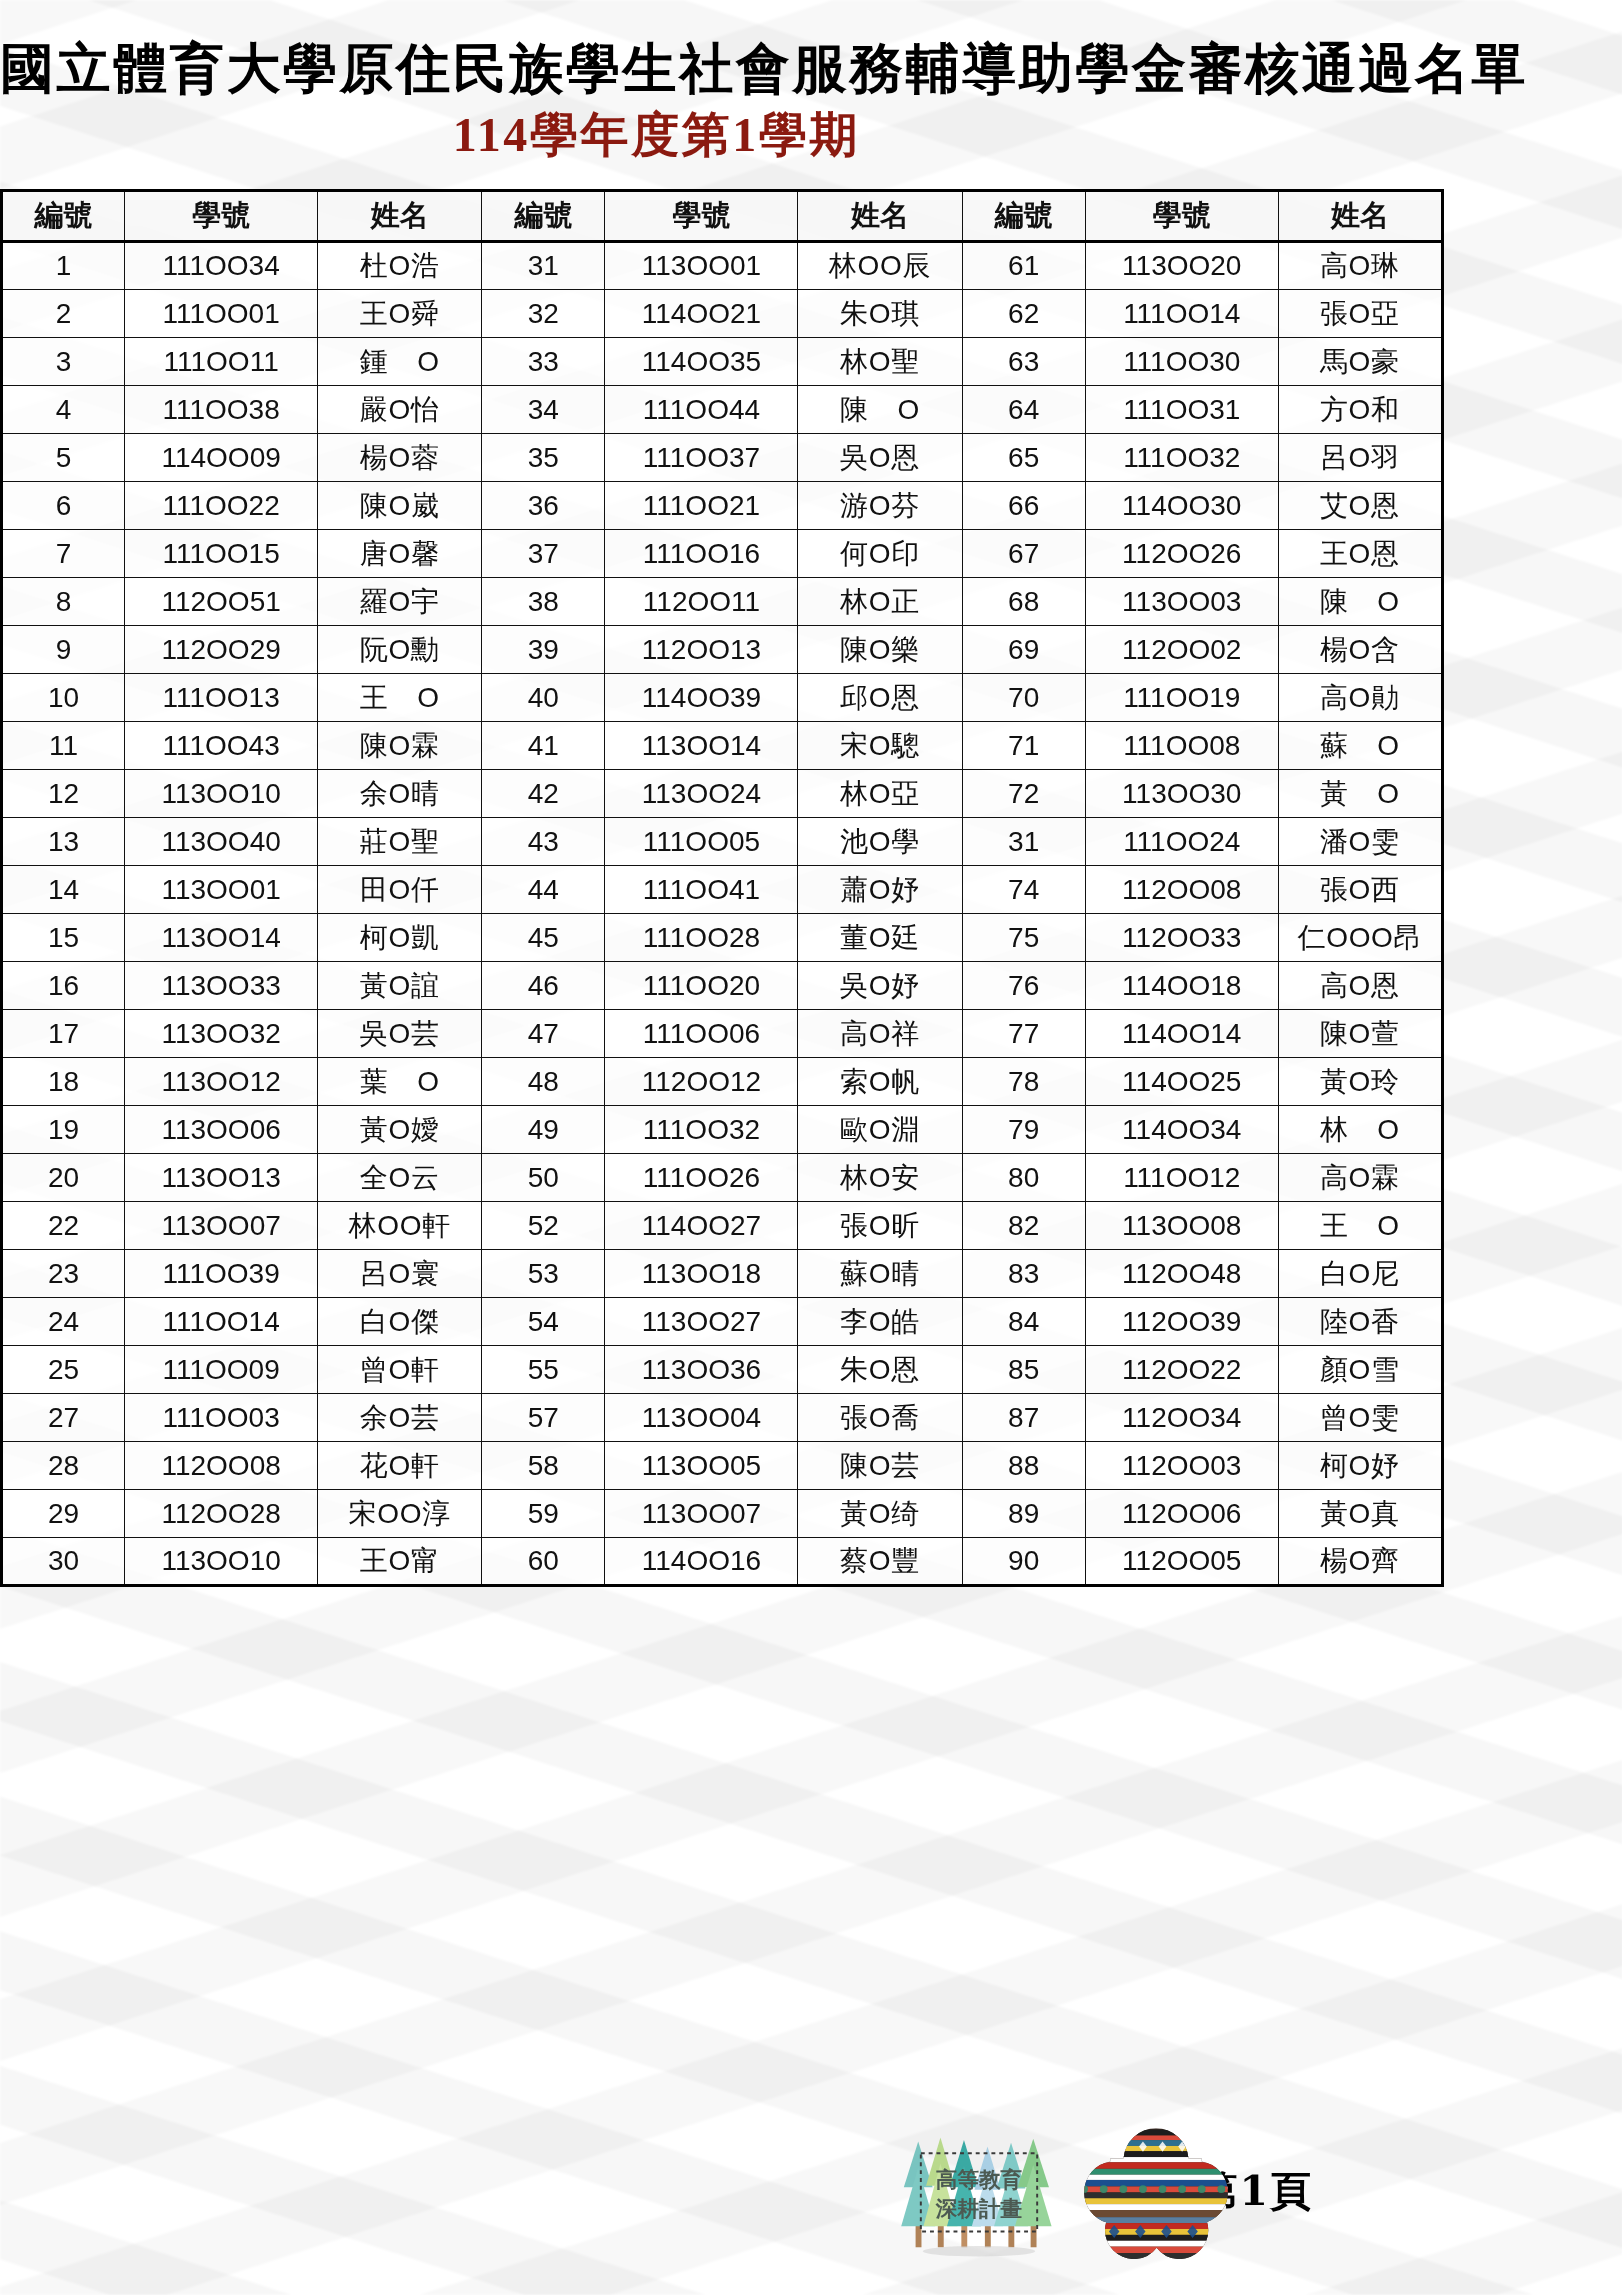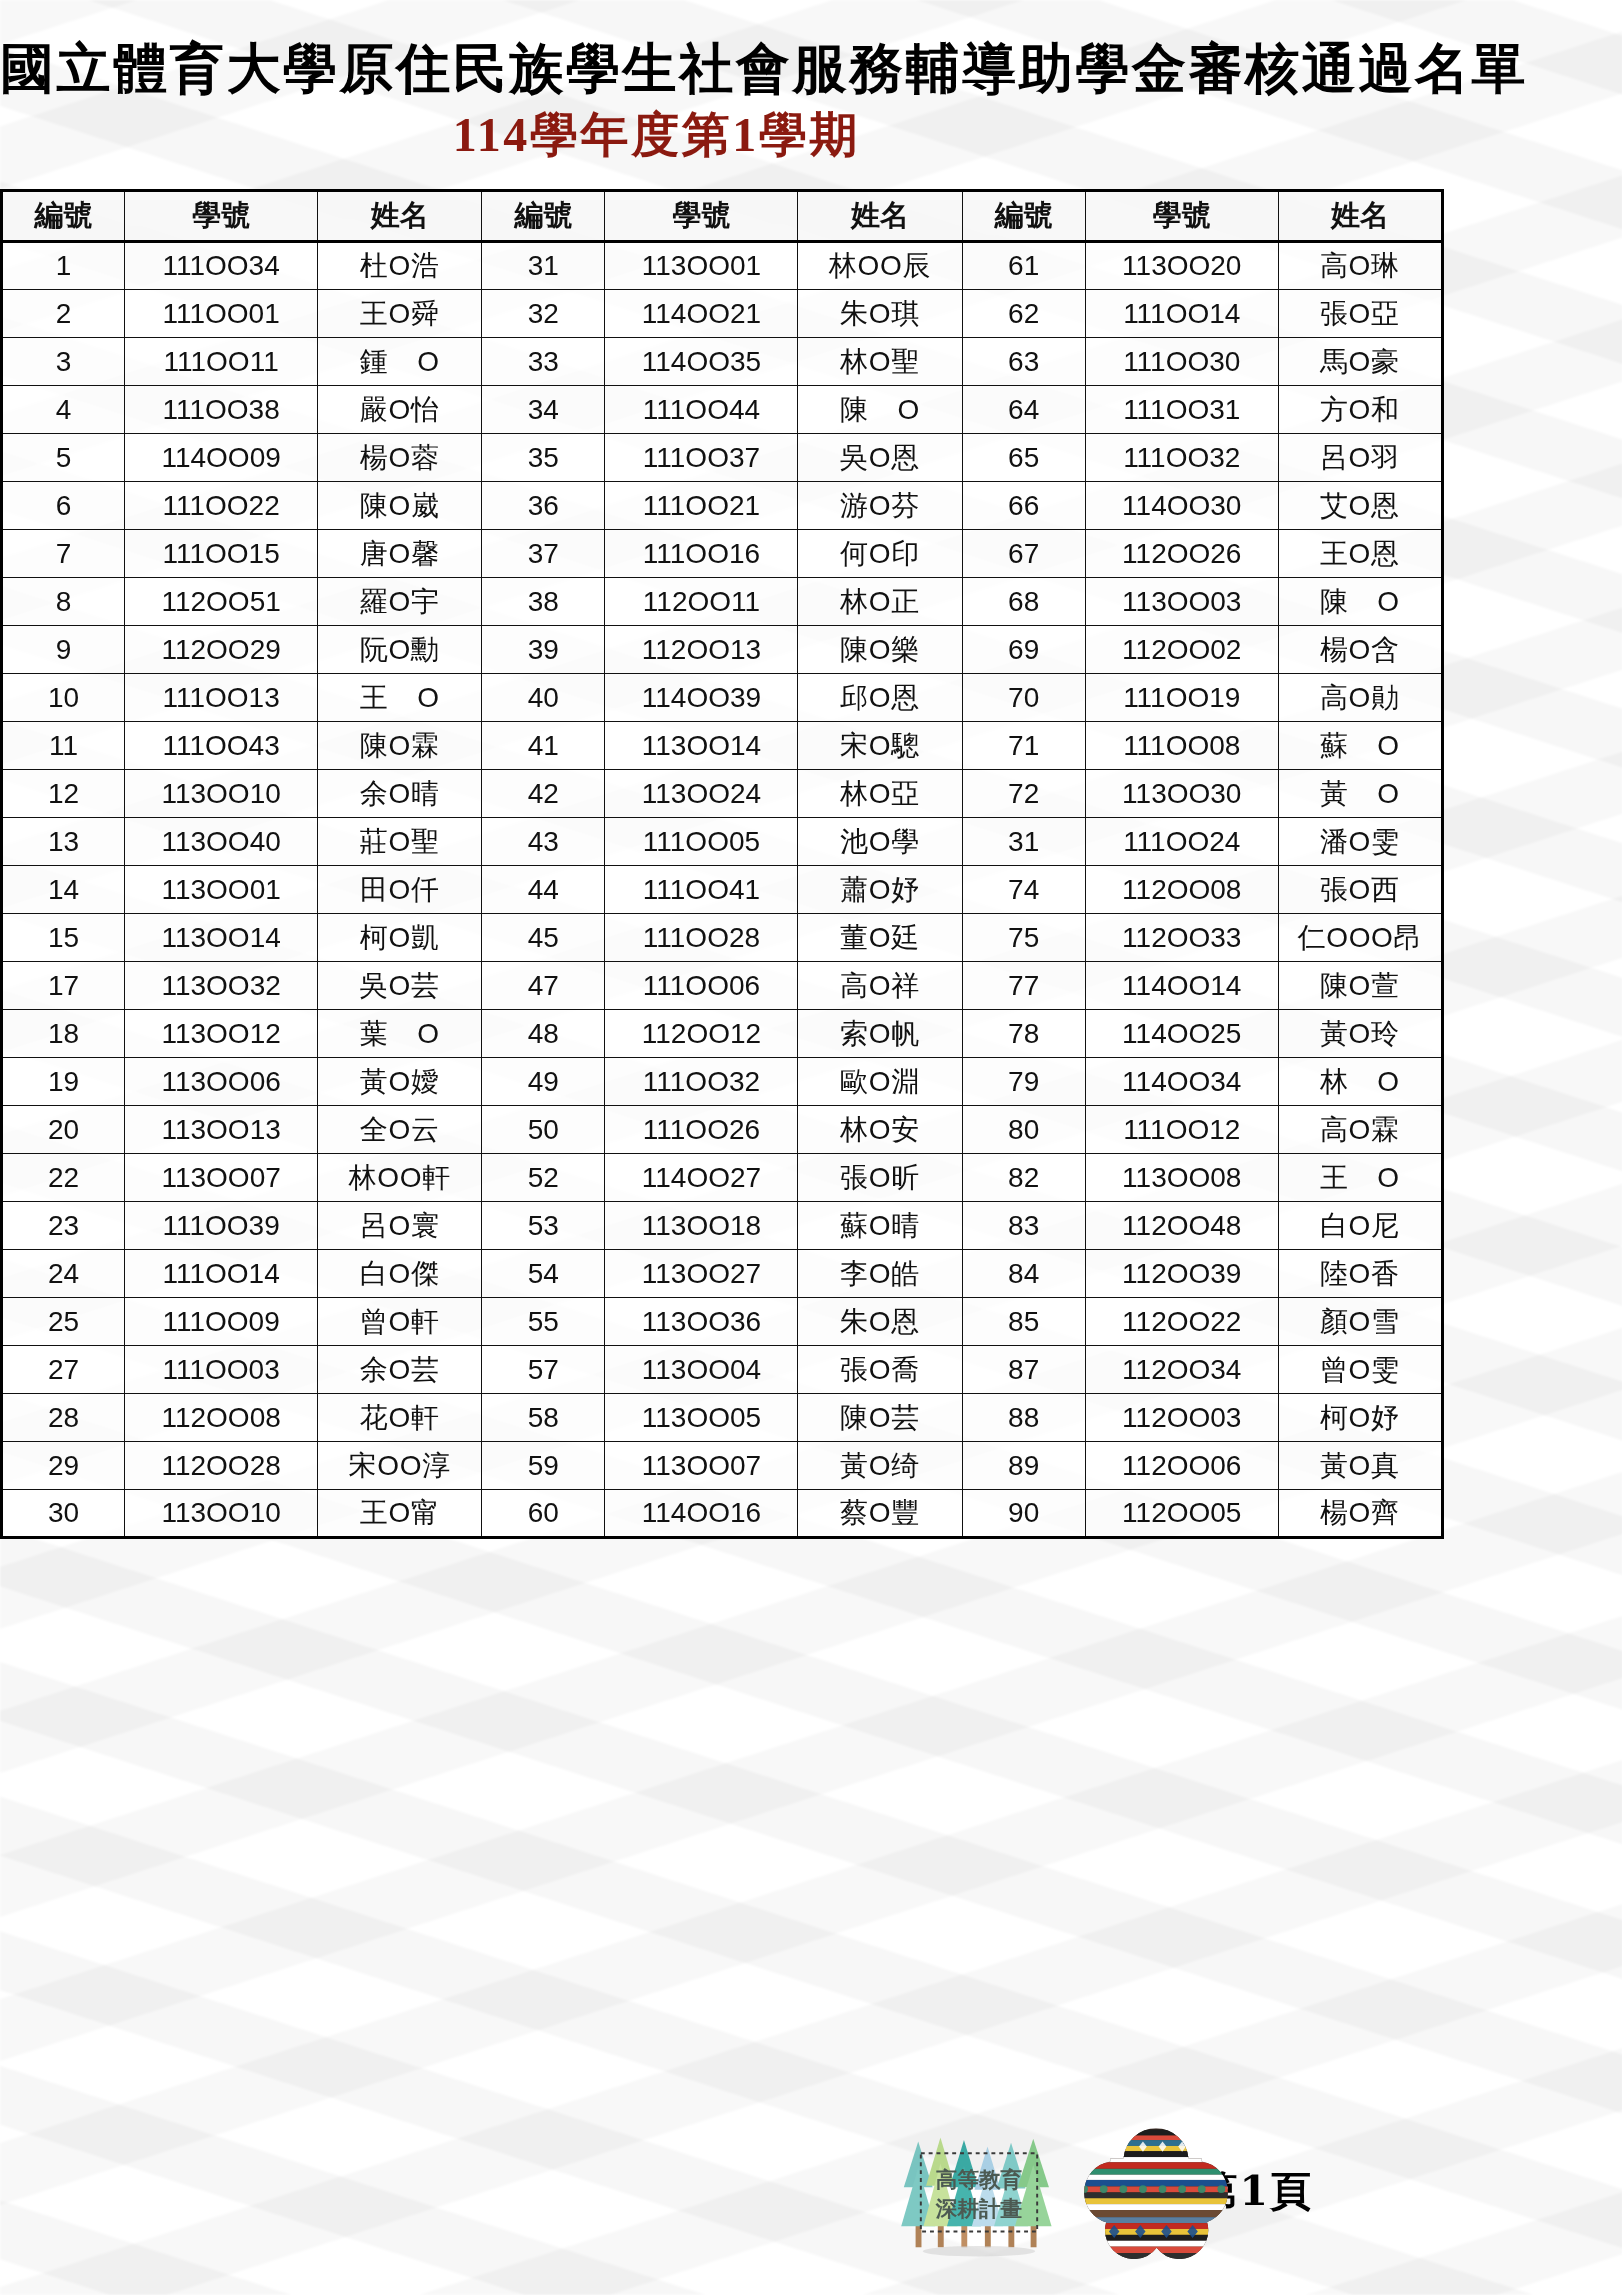--- a/index.html
+++ b/index.html
@@ -346,20 +346,31 @@
           <tr>
             <td class="cell-no first-col">15</td>
             <td class="cell-sid">113OO14</td>
             <td class="cell-name">柯O凱</td>
             <td class="cell-no">45</td>
             <td class="cell-sid">111OO28</td>
             <td class="cell-name">董O廷</td>
             <td class="cell-no">75</td>
             <td class="cell-sid">112OO33</td>
             <td class="cell-name last-col">仁OOO昂</td>
+          </tr>
+          <tr>
+            <td class="cell-no first-col">16</td>
+            <td class="cell-sid">113OO33</td>
+            <td class="cell-name">黃O誼</td>
+            <td class="cell-no">46</td>
+            <td class="cell-sid">111OO20</td>
+            <td class="cell-name">吳O妤</td>
+            <td class="cell-no">76</td>
+            <td class="cell-sid">114OO18</td>
+            <td class="cell-name last-col">高O恩</td>
           </tr>
           <tr>
             <td class="cell-no first-col">17</td>
             <td class="cell-sid">113OO32</td>
             <td class="cell-name">吳O芸</td>
             <td class="cell-no">47</td>
             <td class="cell-sid">111OO06</td>
             <td class="cell-name">高O祥</td>
             <td class="cell-no">77</td>
             <td class="cell-sid">114OO14</td>

